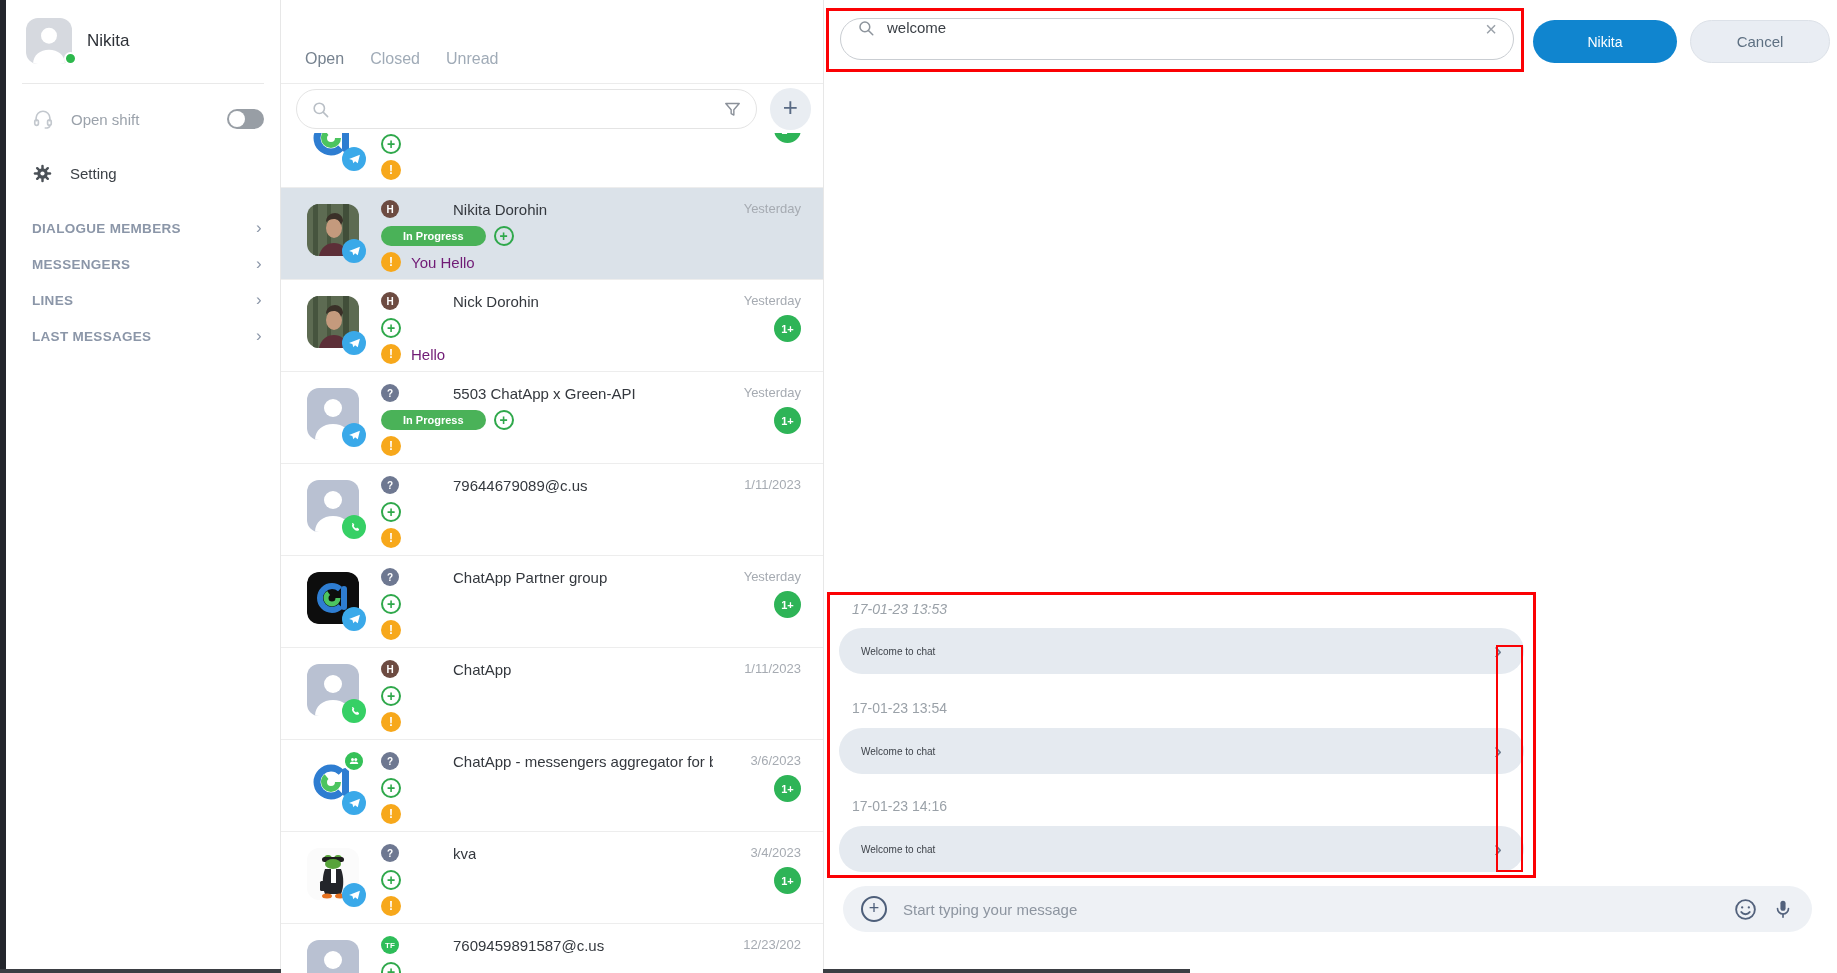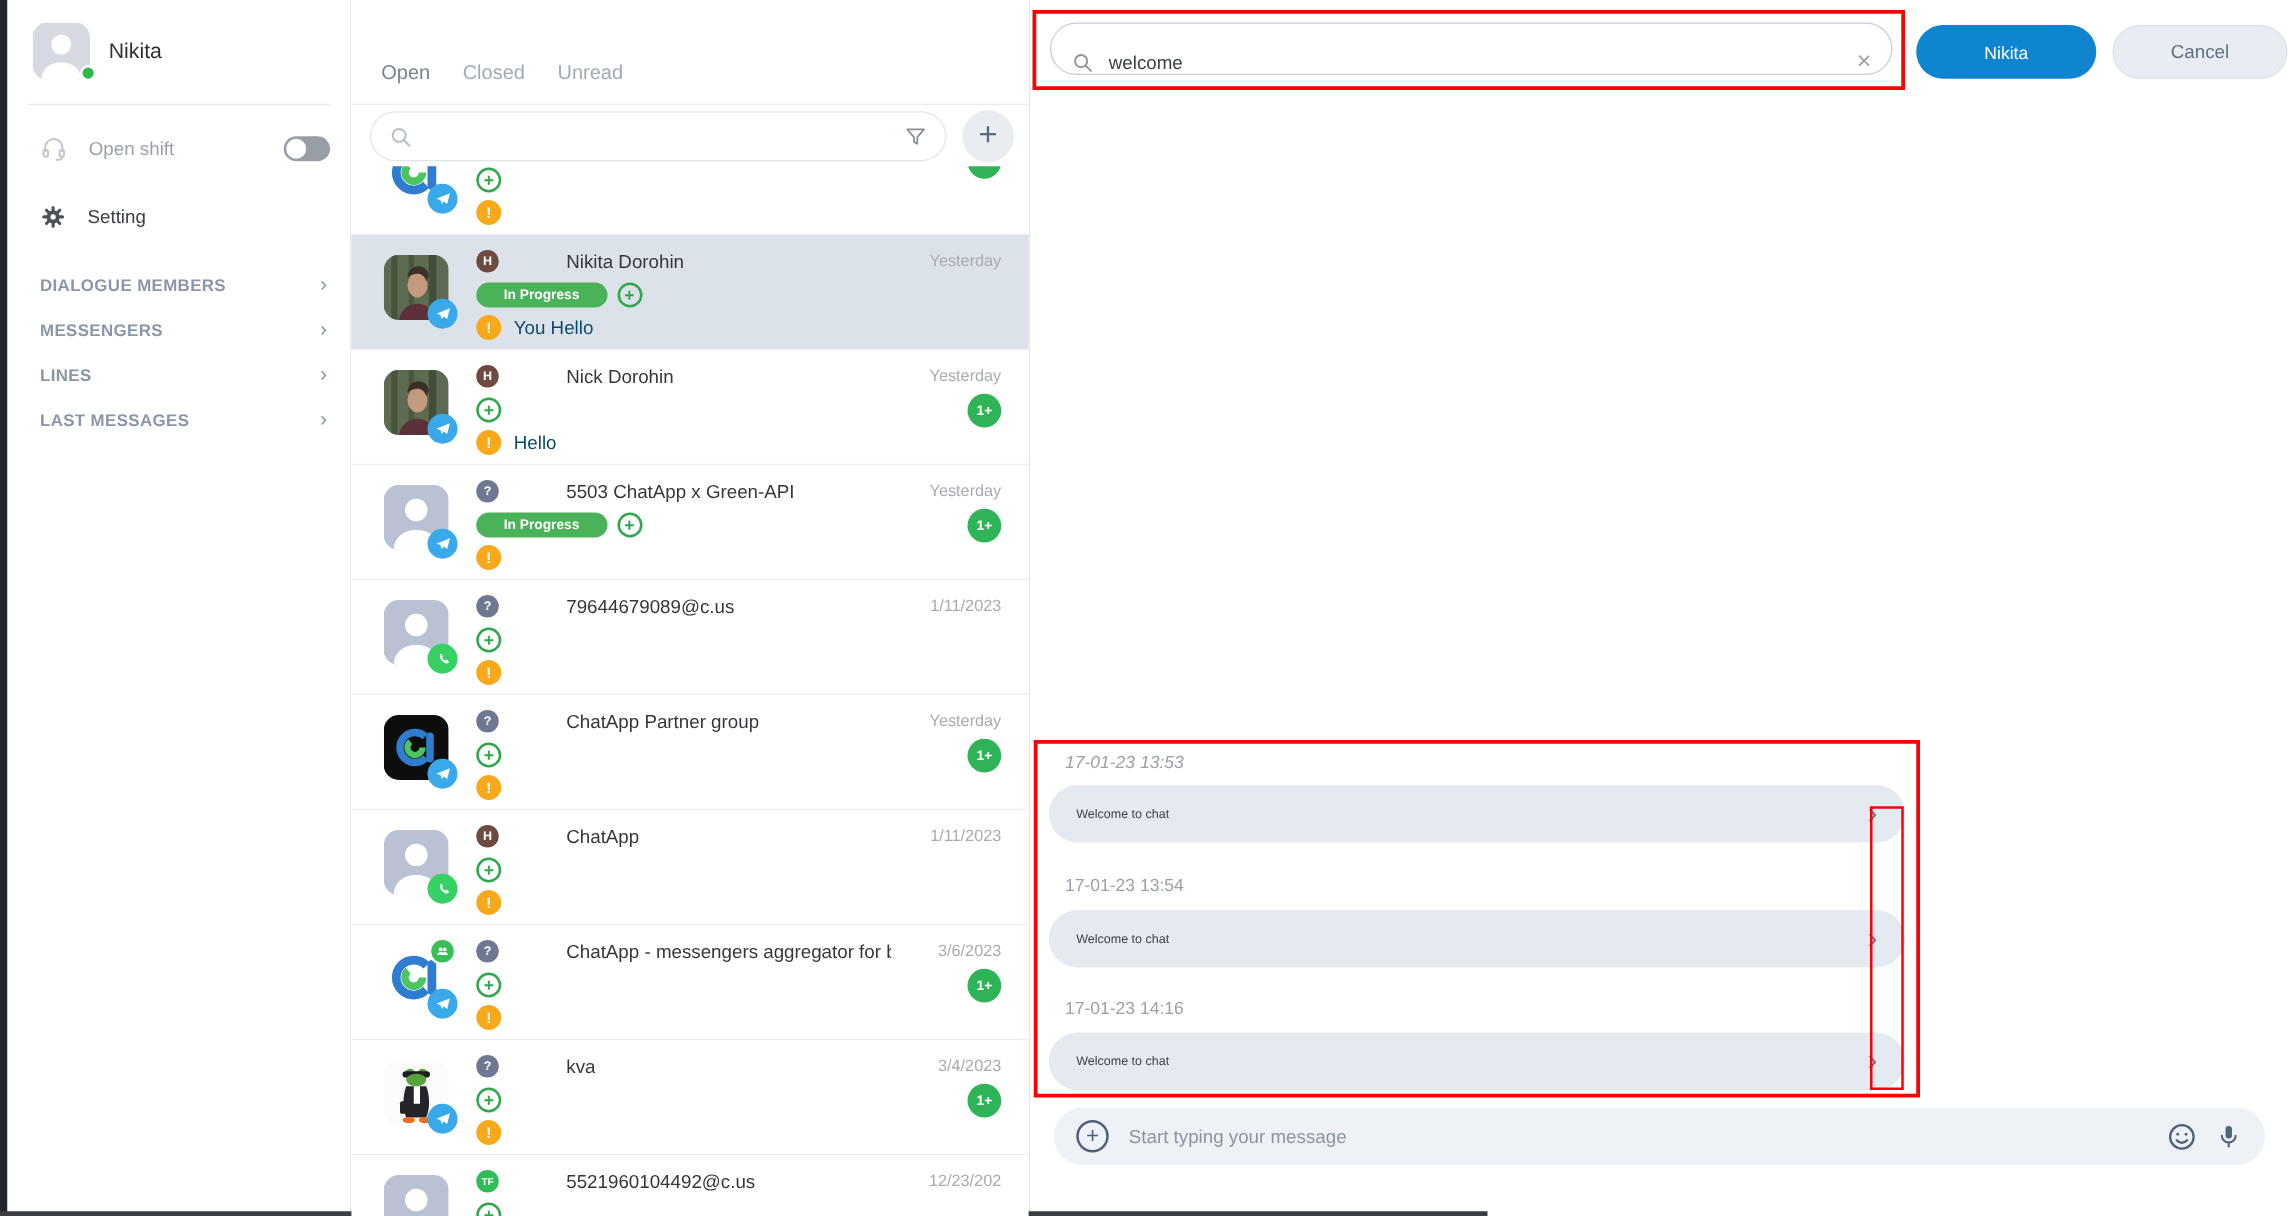--- a/index.html
+++ b/index.html
@@ -52,32 +52,32 @@
   .nbadge { width:18px; height:18px; border-radius:50%; color:#fff; font-size:10px; font-weight:bold; display:flex; align-items:center; justify-content:center; flex:0 0 auto; }
   .nbadge.h { background:#6d4b41; }
   .nbadge.q { background:#6e7891; }
   .nbadge.tf { background:#2ebd59; font-size:8px; }
   .cname { font-size:15px; font-weight:500; color:#34383e; white-space:nowrap; overflow:hidden;margin-left:46px; }
   .line2 { display:flex; align-items:center; gap:8px; margin-top:5px; height:22px; }
   .pill { background:#4ab258; color:#fff; font-size:11px; font-weight:bold; padding:4px 22px; border-radius:11px; }
   .plus-ic { width:20px; height:20px; border-radius:50%; border:2px solid #2fa84b; color:#2fa84b; font-size:14px; font-weight:600; display:flex; align-items:center; justify-content:center; }
   .line3 { display:flex; align-items:center; gap:10px; margin-top:4px; height:22px; }
   .warn-ic { width:20px; height:20px; border-radius:50%; background:#f7a81b; color:#fff; font-size:12px; font-weight:bold; display:flex; align-items:center; justify-content:center; flex:0 0 auto; }
-  .cmsg { color:#0c4a6e; font-size:15px; }
+  .cmsg { color:#701a75; font-size:15px; }
   .chat-meta { width:88px; text-align:right; padding-top:3px; flex:0 0 auto; }
   .cdate { color:#a6abb2; font-size:13px; }
   .unread { margin:7px 0 0 auto; width:27px; height:27px; border-radius:50%; background:#2eb457; color:#fff; font-size:11px; font-weight:bold; display:flex; align-items:center; justify-content:center; }
 
   
   .rightpanel { position:absolute; left:825px; top:0; right:0; bottom:0; background:#fff; }
   .ann { border:3px solid #fb0104; position:absolute; pointer-events:none; z-index:5; }
   .ann-top { left:1px; top:8px; width:698px; height:64px; }
   .ann-results { left:2px; top:592px; width:709px; height:286px; }
   .ann-chevrons { left:671px; top:645px; width:27px; height:227px; border-width:2px; }
-  .top-search { position:absolute; left:15px; top:18px; width:674px; height:42px; border:1px solid #c9cdd2; border-radius:21px; background:#fff; display:flex; align-items:flex-end; padding:0 16px; }
+  .top-search { position:absolute; left:15px; top:18px; width:674px; height:42px; border:1px solid #c9cdd2; border-radius:21px; background:#fff; display:flex; align-items:flex-start; padding:0 16px; }
   .top-search .q { margin-left:12px; font-size:15px; color:#3a3f45; }
   .clear-x { margin-left:auto; color:#9aa1a9; font-size:20px; cursor:pointer; line-height:1; }
   .btn { position:absolute; top:20px; height:43px; border-radius:22px; display:flex; align-items:center; justify-content:center; cursor:pointer; }
   .btn-search { left:708px; width:144px; background:#1085cf; color:#fff; font-size:14px; }
   .btn-cancel { left:865px; width:140px; background:#e9edf3; border:1px solid #dce1e8; color:#5e7082; font-size:15px; }
   .results { position:absolute; left:2px; top:592px; width:709px; height:286px; }
   .res-time { position:absolute; left:25px; font-size:14px; color:#9aa1a8; }
   .res-pill { position:absolute; left:12px; width:685px; height:46px; background:#e5eaf0; border-radius:23px; display:flex; align-items:center; padding:0 22px; cursor:pointer; }
   .res-text { font-size:10px; color:#3e434a; }
   .res-chev { margin-left:auto; color:#6d7c8e; font-size:24px; line-height:1; cursor:pointer; }
@@ -554,21 +554,21 @@
               <rect width="52" height="52" fill="#b9c1d2"></rect>
               <circle cx="26" cy="20" r="9" fill="#fff"></circle>
               <path d="M8 52c0-10 8-16 18-16s18 6 18 16z" fill="#fff"></path>
             </svg>
       </div>
 
     </div>
     <div class="chat-body">
       <div class="line1">
         <span class="nbadge tf">TF</span>
-        <span class="cname">5521960104492@c.us</span>
+        <span class="cname">7609459891587@c.us</span>
       </div>
       <div class="line2">
 
         <span class="plus-ic">+</span>
       </div>
 
     </div>
     <div class="chat-meta">
       <div class="cdate">12/23/202</div>
 

